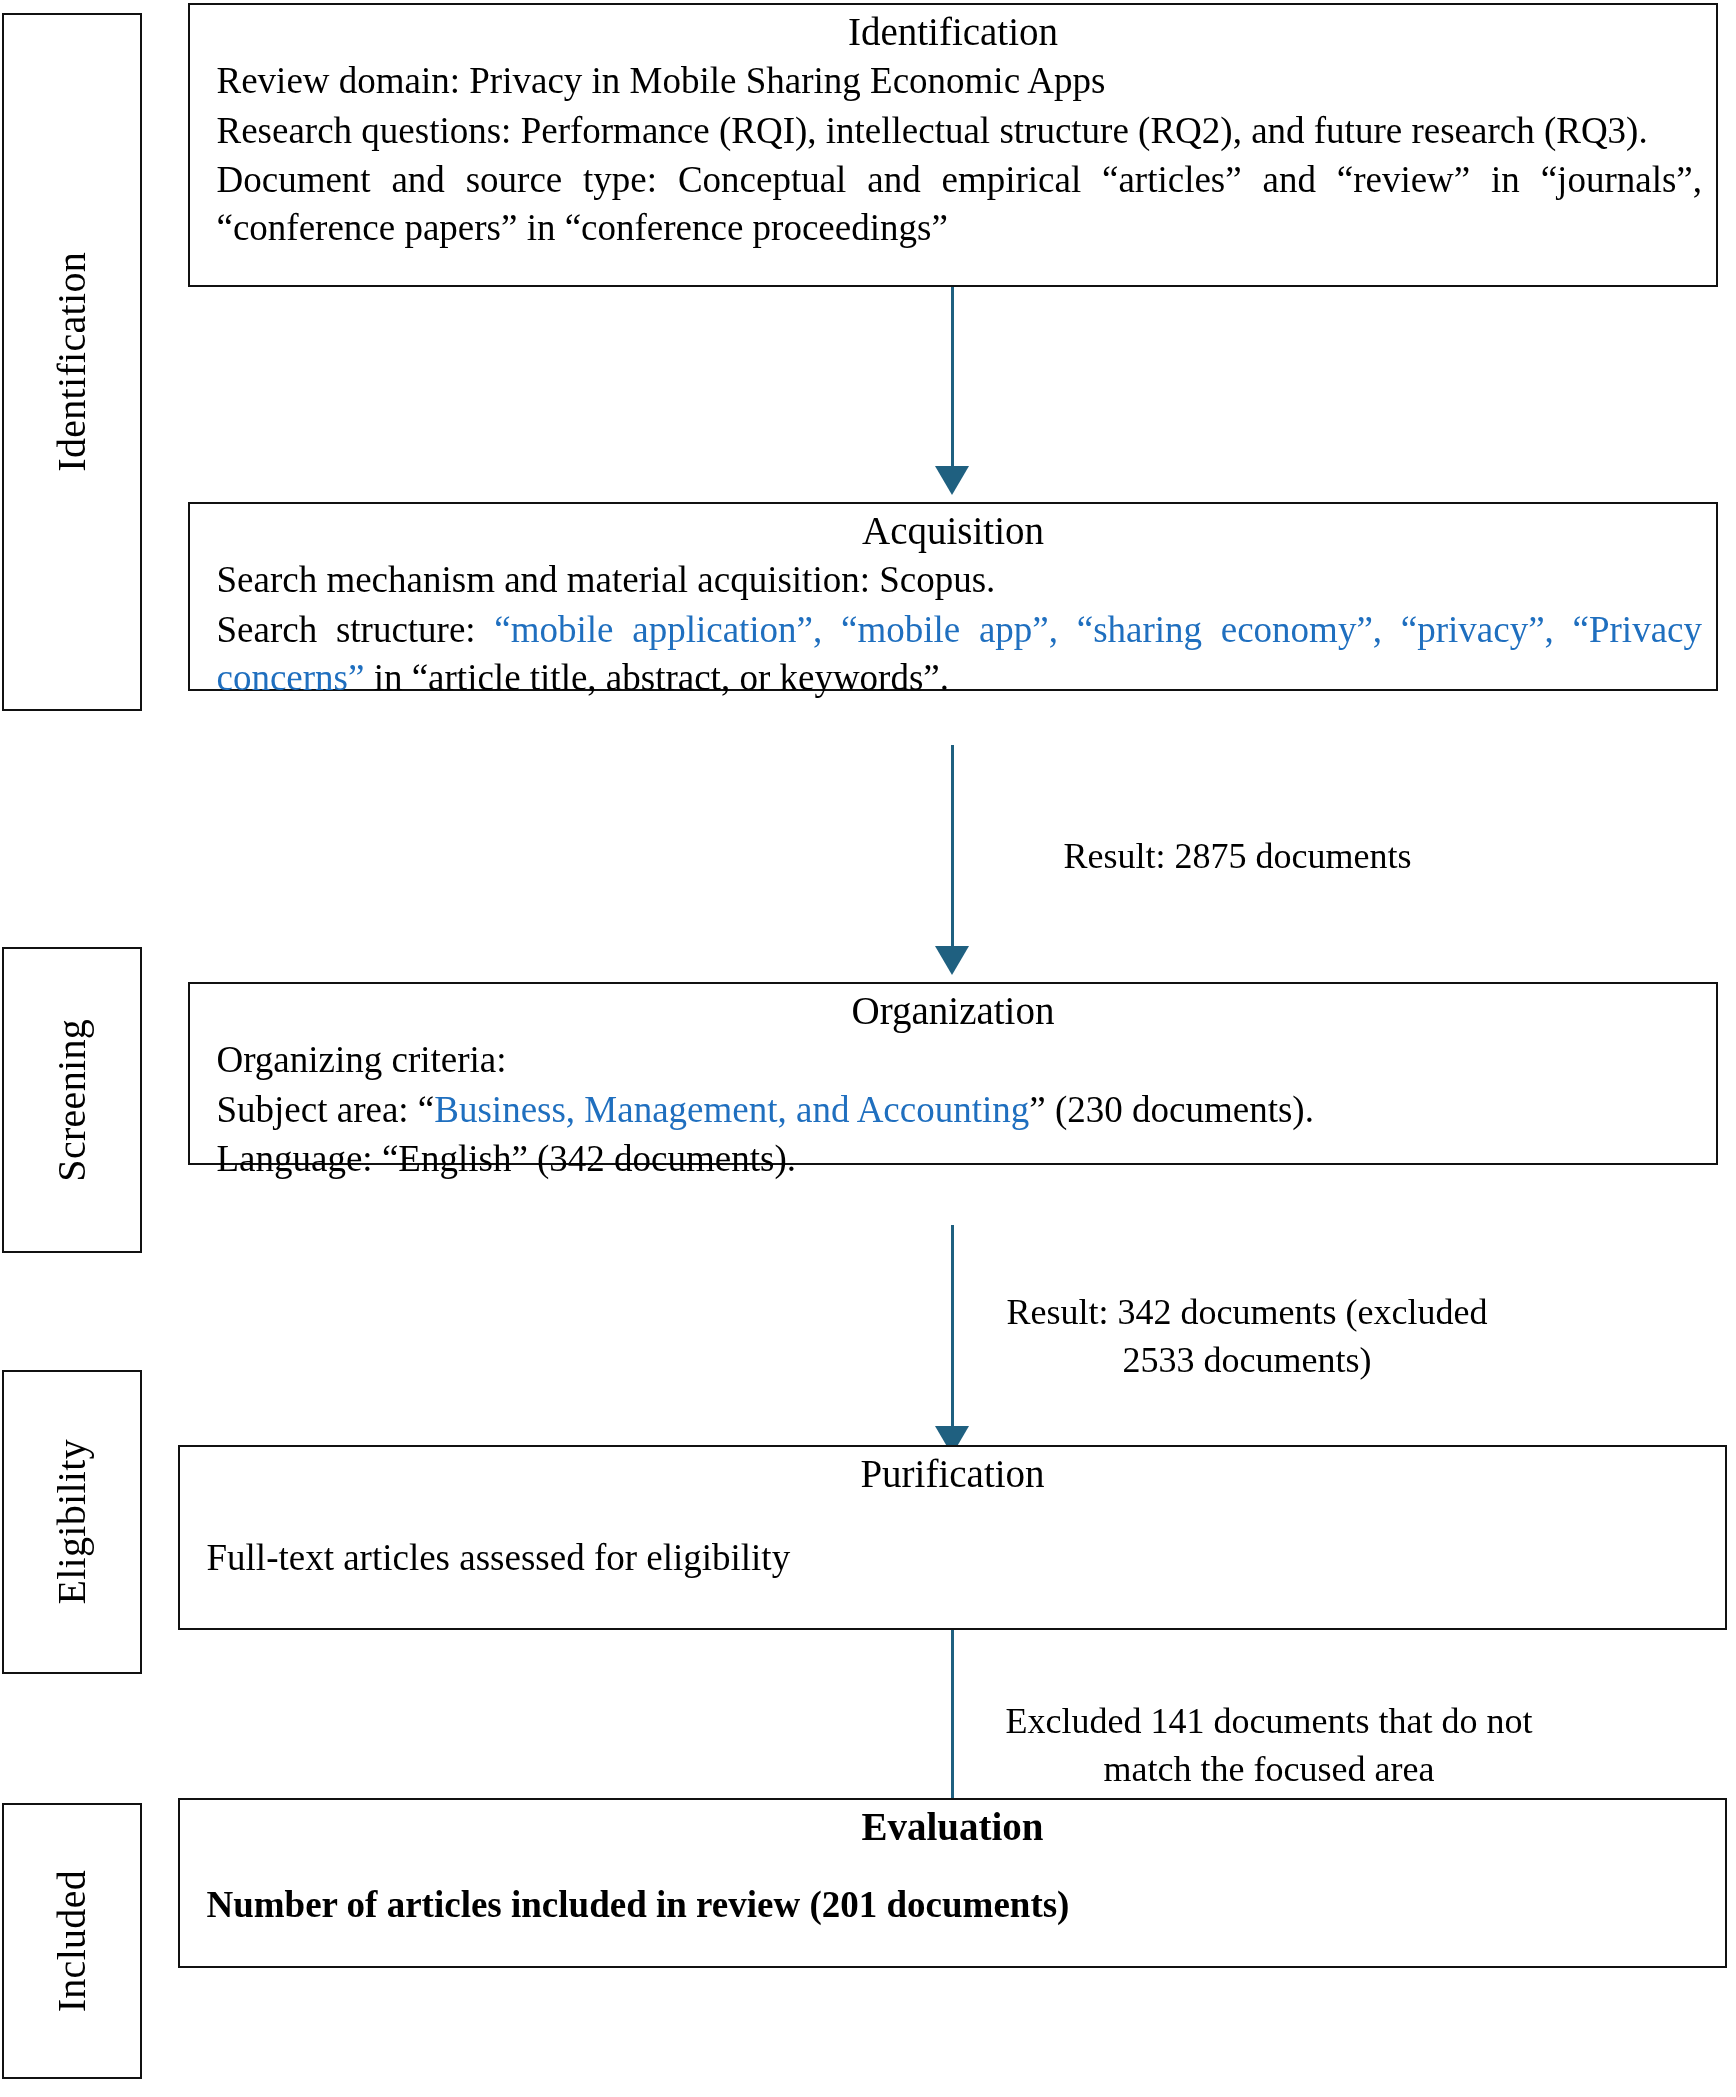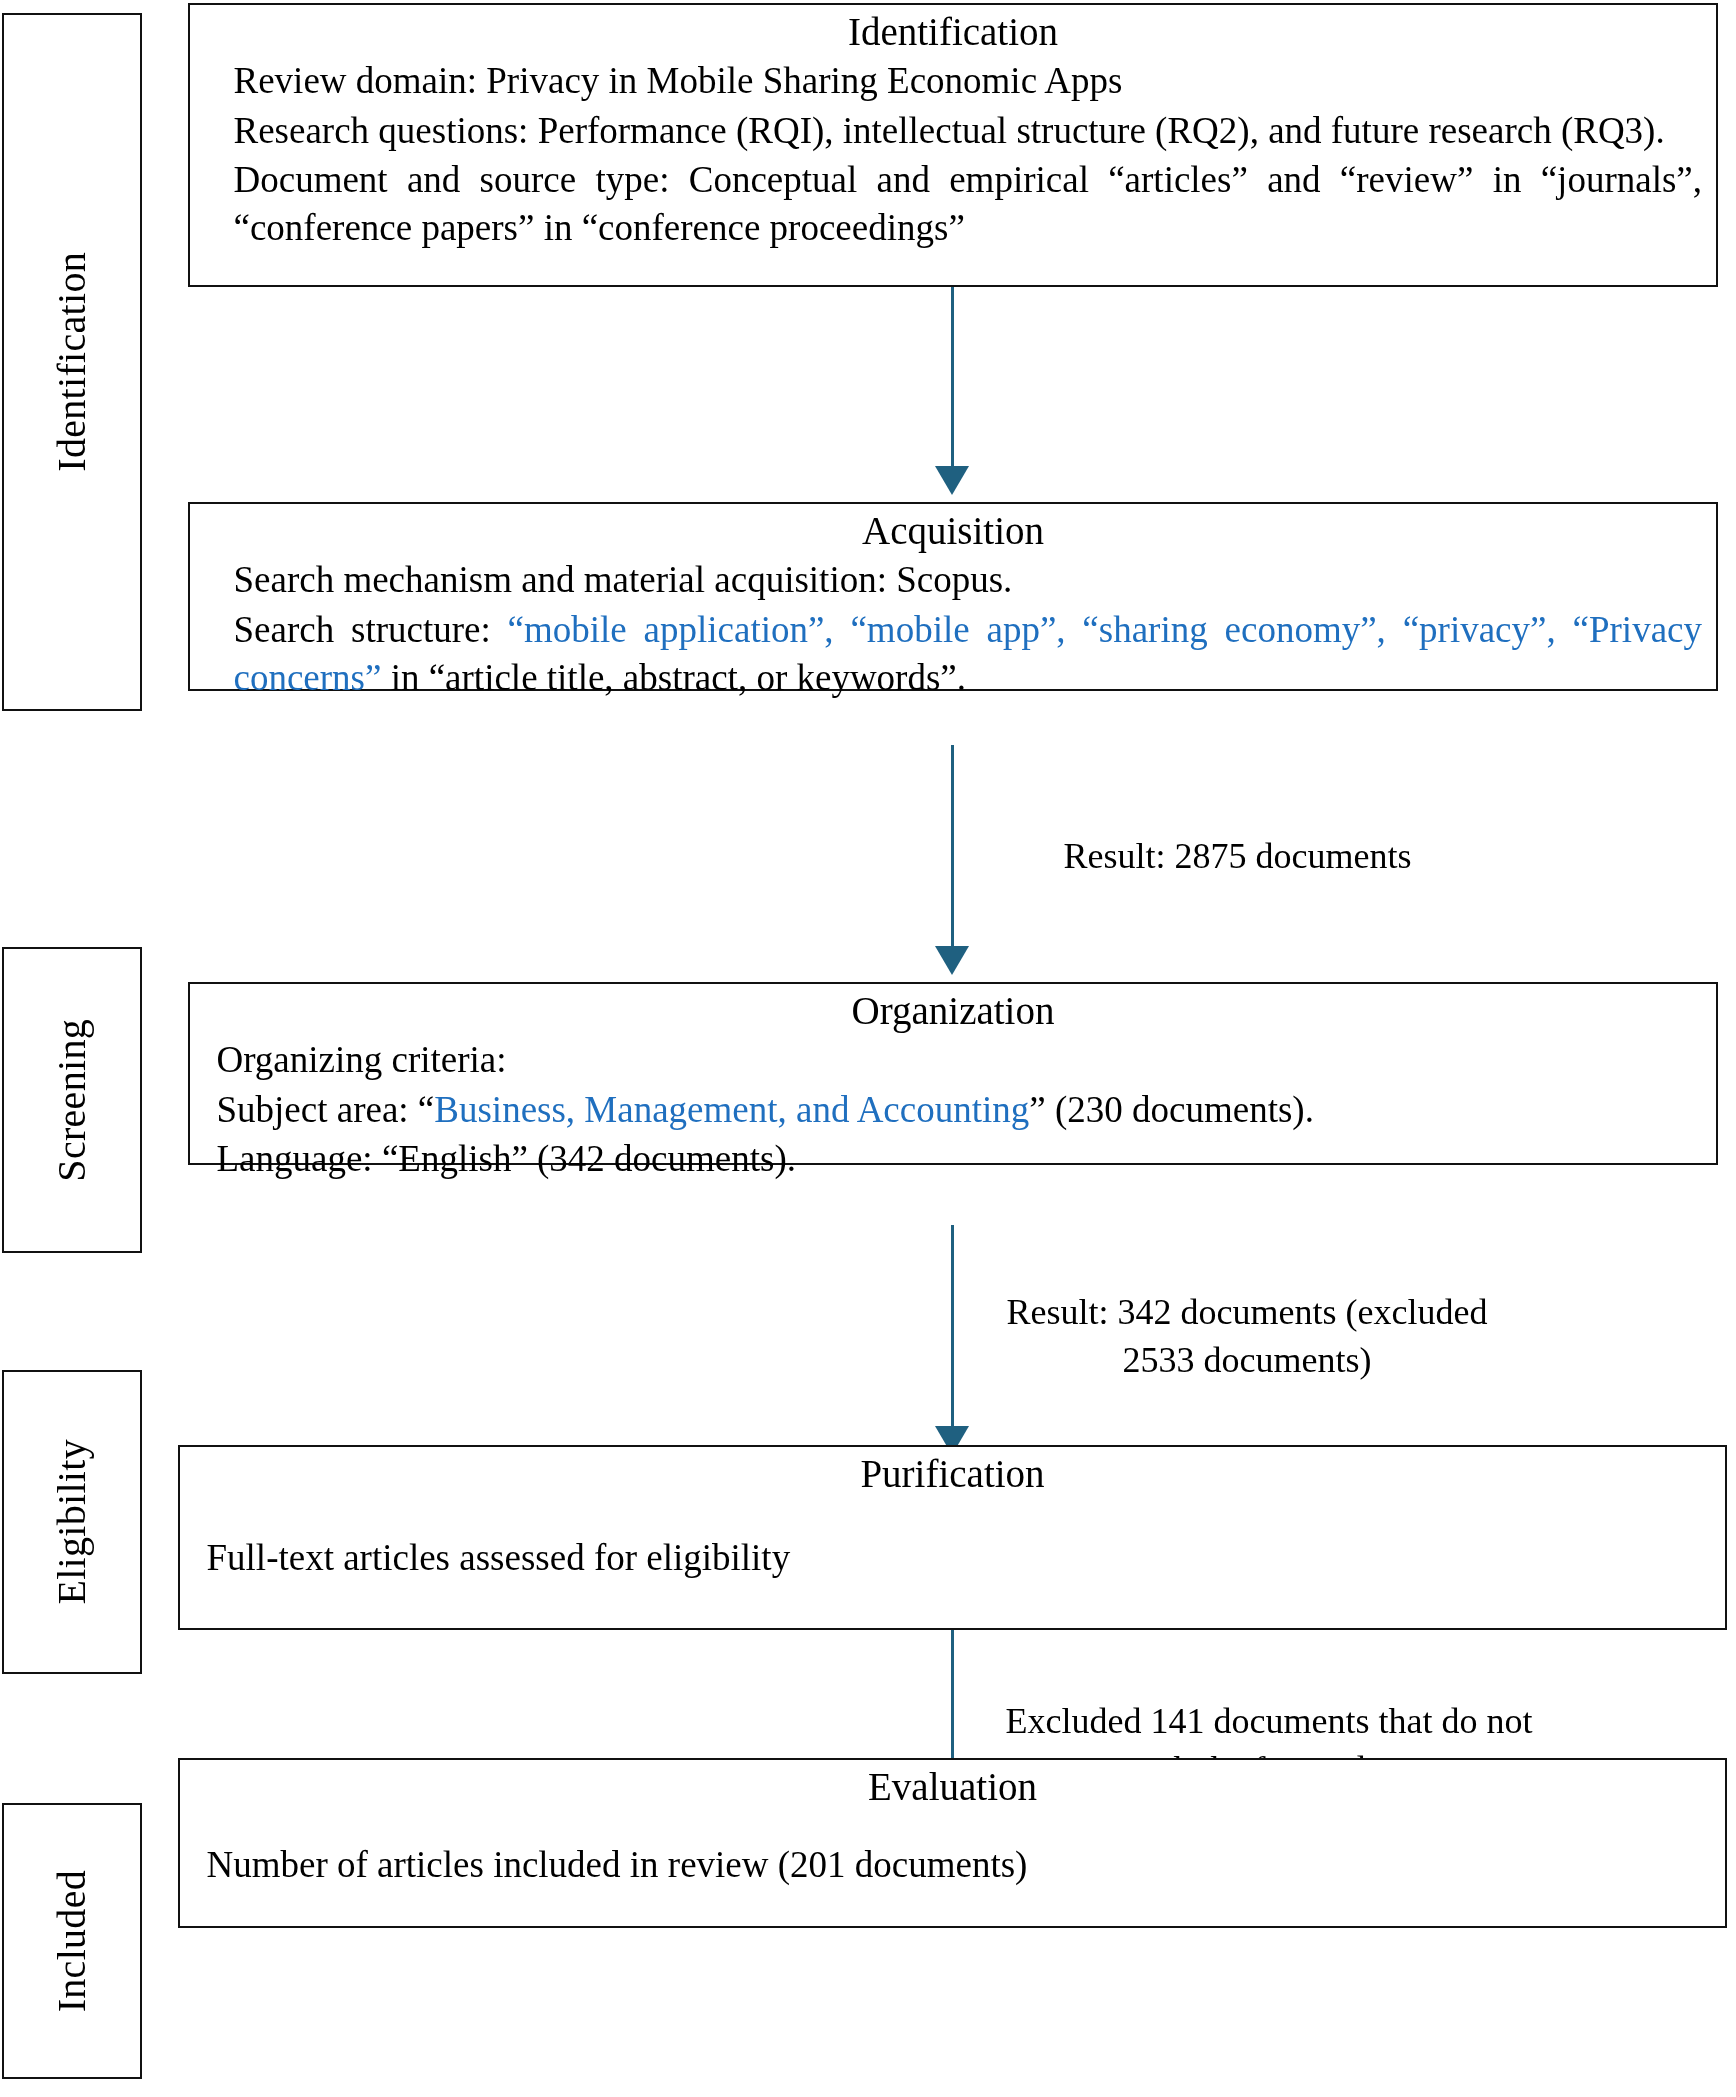--- a/index.html
+++ b/index.html
@@ -58,21 +58,20 @@
     font-size: 37px;
     line-height: 1.30;
     color: #000000;
     padding: 0 14px 0 26.5px;
   }
   .box-body p {
     margin: 0 0 1.3px 0;
   }
   .justify p {
     text-align: justify;
-    margin-left: 17px;
   }
   .kw { color: #1F6FBF; }
 
   
   .conn-line {
     position: absolute;
     width: 3.2px;
     background: #1F6080;
   }
   .conn-head {
@@ -153,21 +152,21 @@
     <div class="box-title">Purification</div>
     <div class="box-body" style="padding-top:35px;">
       <p>Full-text articles assessed for eligibility</p>
     </div>
   </div>
 
   <div class="conn-line" style="left:951px; top:1630px; height:208px;"></div>
   <div class="conn-head" style="left:935px; top:1831px;"></div>
   <div class="conn-label" style="left:985px; top:1698px; width:568px;">Excluded 141 documents that do not match the focused area</div>
 
-  <div class="box" style="left:178px; top:1758px; width:1549px; height:170px;">
+  <div class="box" style="left:178px; top:1798px; width:1549px; height:170px;font-weight:bold;">
     <div class="box-title">Evaluation</div>
     <div class="box-body" style="padding-top:29px;">
       <p>Number of articles included in review (201 documents)</p>
     </div>
   </div>
 
 </div>
 
 
 </body></html>

